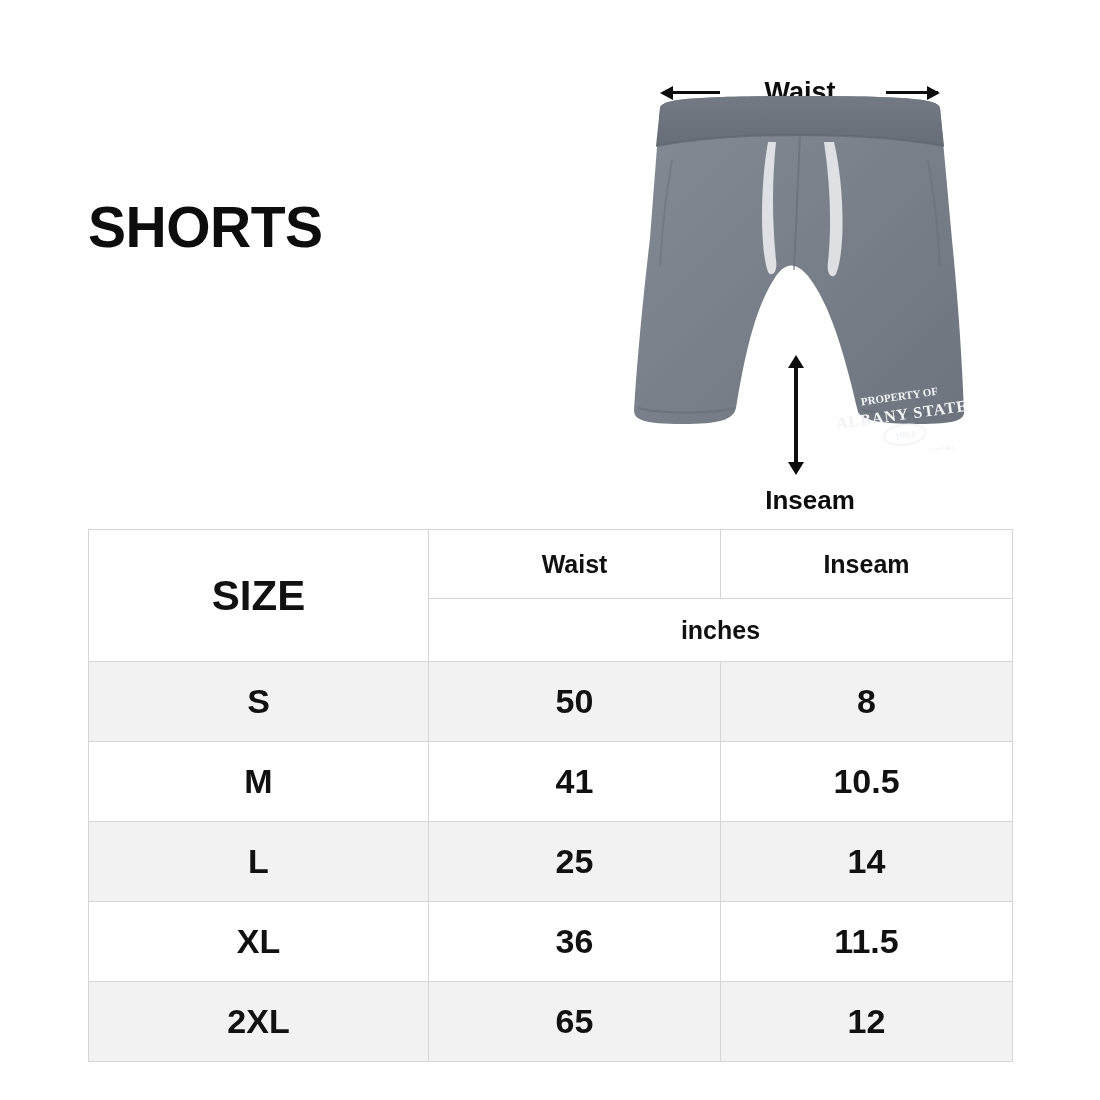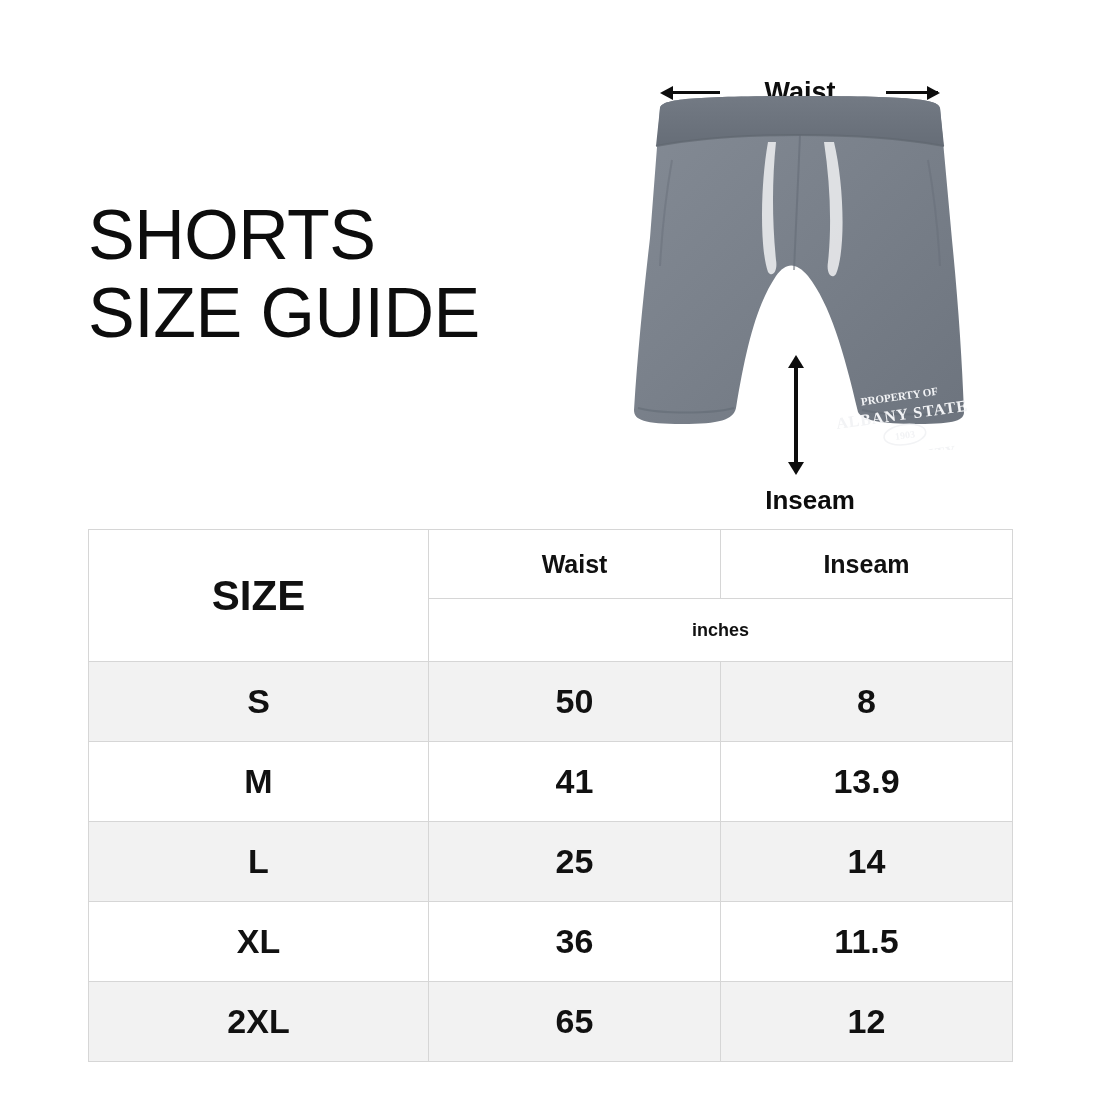--- a/index.html
+++ b/index.html
@@ -17,22 +17,22 @@
   }
 
   
   .title-block {
     position: absolute;
     left: 88px;
     top: 196px;
     width: 480px;
   }
   .title-line {
-    font-size: 70px;
-    font-weight: normal;
+    font-size: 57px;
+    font-weight: bold;
     letter-spacing: -0.5px;
     line-height: 1.12;
     color: #0d0d0d;
   }
 
   
   .product-area {
     position: absolute;
     left: 590px;
     top: 30px;
@@ -165,42 +165,41 @@
   }
   .col-size { width: 340px; }
   .col-meas { width: 292px; }
 
   .hdr-cell {
     height: 68px;
     font-size: 25px;
   }
   .hdr-units {
     height: 62px;
-    font-size: 18px;
+    font-size: 25px;
   }
   .size-head {
     font-size: 42px;
   }
   .data-row td {
     height: 79px;
     font-size: 34px;
   }
   .data-row.shaded td {
     background: #f2f2f2;
   }
   .data-row.plain td {
     background: #ffffff;
   }
 </style>
 </head>
 <body>
 
 <div class="title-block">
   <div class="title-line">SHORTS</div>
-  <div class="title-line">SIZE GUIDE</div>
 </div>
 
 <div class="product-area">
 
   <div class="waist-label-row">
     <span class="arrow-left"></span>
     <span class="waist-text">Waist</span>
     <span class="arrow-right"></span>
   </div>
 
@@ -283,21 +282,21 @@
     </tr>
 
     <tr class="data-row shaded">
       <td>S</td>
       <td>50</td>
       <td>8</td>
     </tr>
     <tr class="data-row plain">
       <td>M</td>
       <td>41</td>
-      <td>13.9</td>
+      <td>10.5</td>
     </tr>
     <tr class="data-row shaded">
       <td>L</td>
       <td>25</td>
       <td>14</td>
     </tr>
     <tr class="data-row plain">
       <td>XL</td>
       <td>36</td>
       <td>11.5</td>

